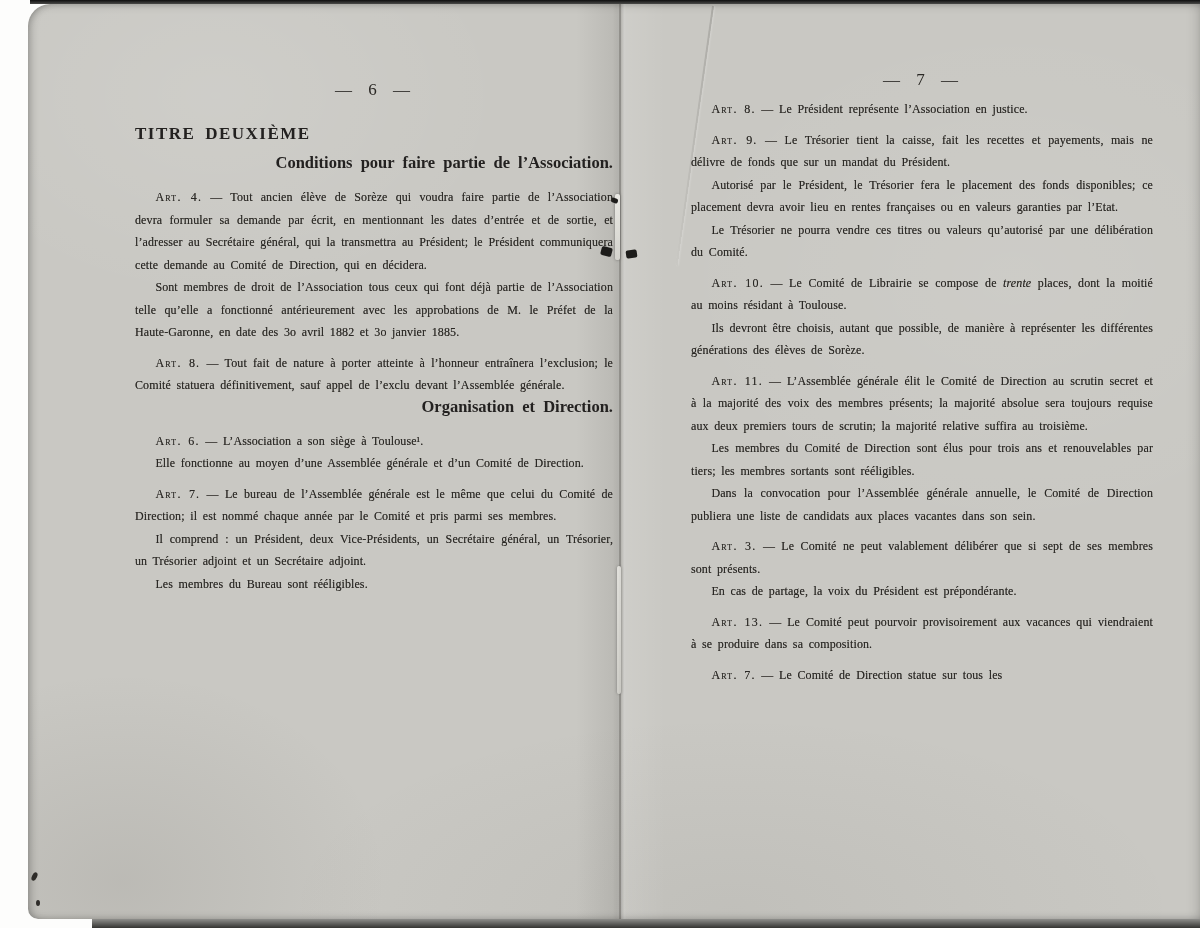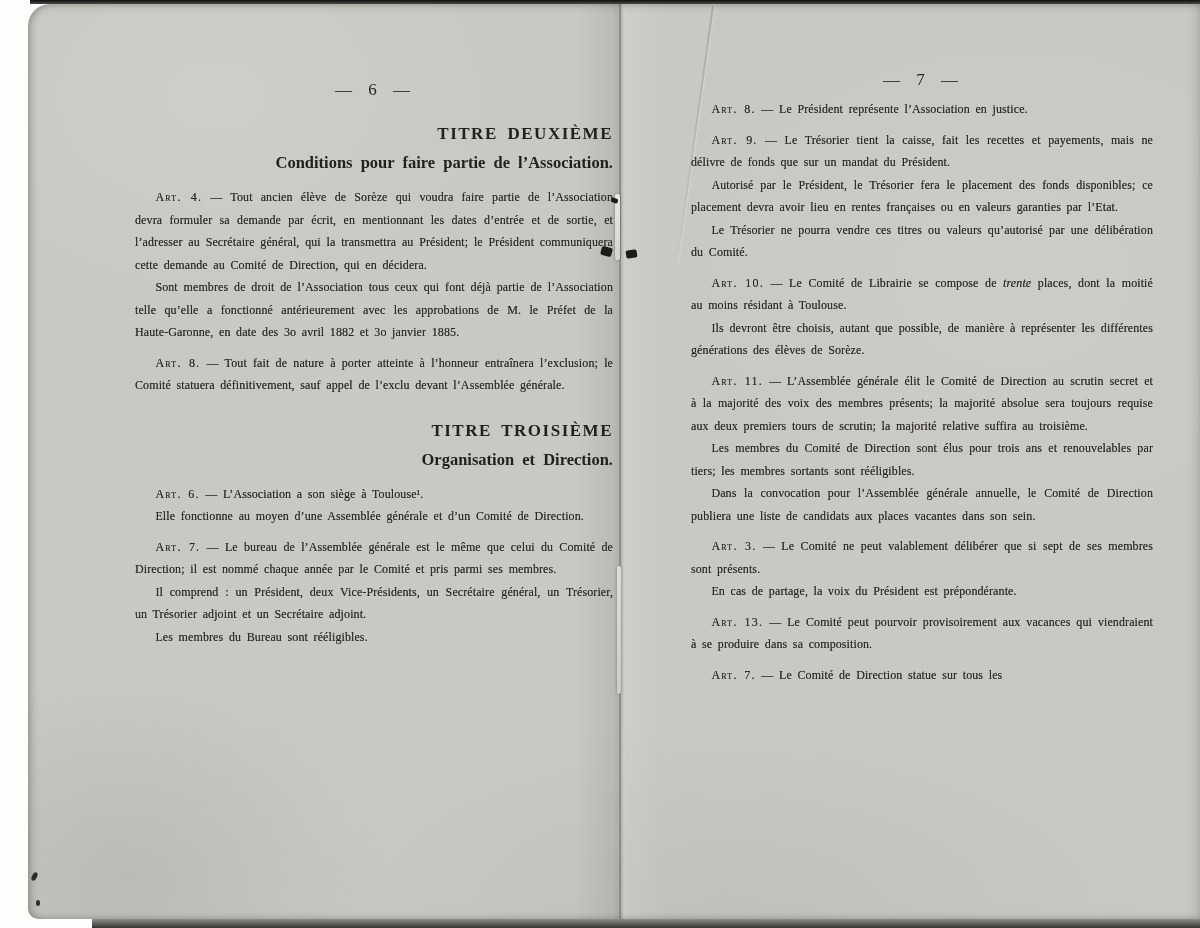--- a/index.html
+++ b/index.html
@@ -67,21 +67,21 @@
   .page-col{position:absolute;color:#272522;}
   .col-left{left:135px;top:80px;width:478px;}
   .col-right{left:691px;top:70px;width:462px;}
   .pagenum{
     text-align:center;font-size:17px;letter-spacing:3px;word-spacing:6px;
     color:#2a2825;
   }
   .col-left .pagenum{margin-bottom:20px;}
   .col-right .pagenum{margin-bottom:5px;}
   .title{
-    margin:24px 0 9px;text-align:right;
+    margin:24px 0 9px;text-align:left;
     font-size:17px;font-weight:700;letter-spacing:1.5px;word-spacing:4px;color:#232120;
   }
   .subtitle{
     margin:0 0 13px;text-align:right;
     font-size:16.5px;font-weight:700;word-spacing:4px;color:#232120;
   }
   p.body{
     margin:0;font-size:12px;line-height:22.5px;text-align:justify;
     text-indent:1.7em;word-spacing:2.5px;letter-spacing:0.1px;
     color:#2a2825;text-shadow:0 0 0.5px rgba(40,36,30,0.55);
@@ -117,21 +117,20 @@
 
   <h2 class="title">TITRE DEUXIÈME</h2>
   <h3 class="subtitle">Conditions pour faire partie de l’Association.</h3>
 
   <p class="body art"><span class="lead">Art. 4.</span> <span>— Tout ancien élève de Sorèze qui voudra faire partie de l’Association devra formuler sa demande par écrit, en mentionnant les dates d’entrée et de sortie, et l’adresser au Secrétaire général, qui la transmettra au Président; le Président communiquera cette demande au Comité de Direction, qui en décidera.</span></p>
 
   <p class="body">Sont membres de droit de l’Association tous ceux qui font déjà partie de l’Association telle qu’elle a fonctionné antérieurement avec les approbations de M. le Préfet de la Haute-Garonne, en date des 3o avril 1882 et 3o janvier 1885.</p>
 
   <p class="body art"><span class="lead">Art. 8.</span> <span>— Tout fait de nature à porter atteinte à l’honneur entraînera l’exclusion; le Comité statuera définitivement, sauf appel de l’exclu devant l’Assemblée générale.</span></p>
 
-  <h2 class="title">TITRE TROISIÈME</h2>
   <h3 class="subtitle">Organisation et Direction.</h3>
 
   <p class="body art"><span class="lead">Art. 6.</span> <span>— L’Association a son siège à Toulouse¹.</span></p>
 
   <p class="body">Elle fonctionne au moyen d’une Assemblée générale et d’un Comité de Direction.</p>
 
   <p class="body art"><span class="lead">Art. 7.</span> <span>— Le bureau de l’Assemblée générale est le même que celui du Comité de Direction; il est nommé chaque année par le Comité et pris parmi ses membres.</span></p>
 
   <p class="body">Il comprend : un Président, deux Vice-Présidents, un Secrétaire général, un Trésorier, un Trésorier adjoint et un Secrétaire adjoint.</p>
   <p class="body">Les membres du Bureau sont rééligibles.</p>

